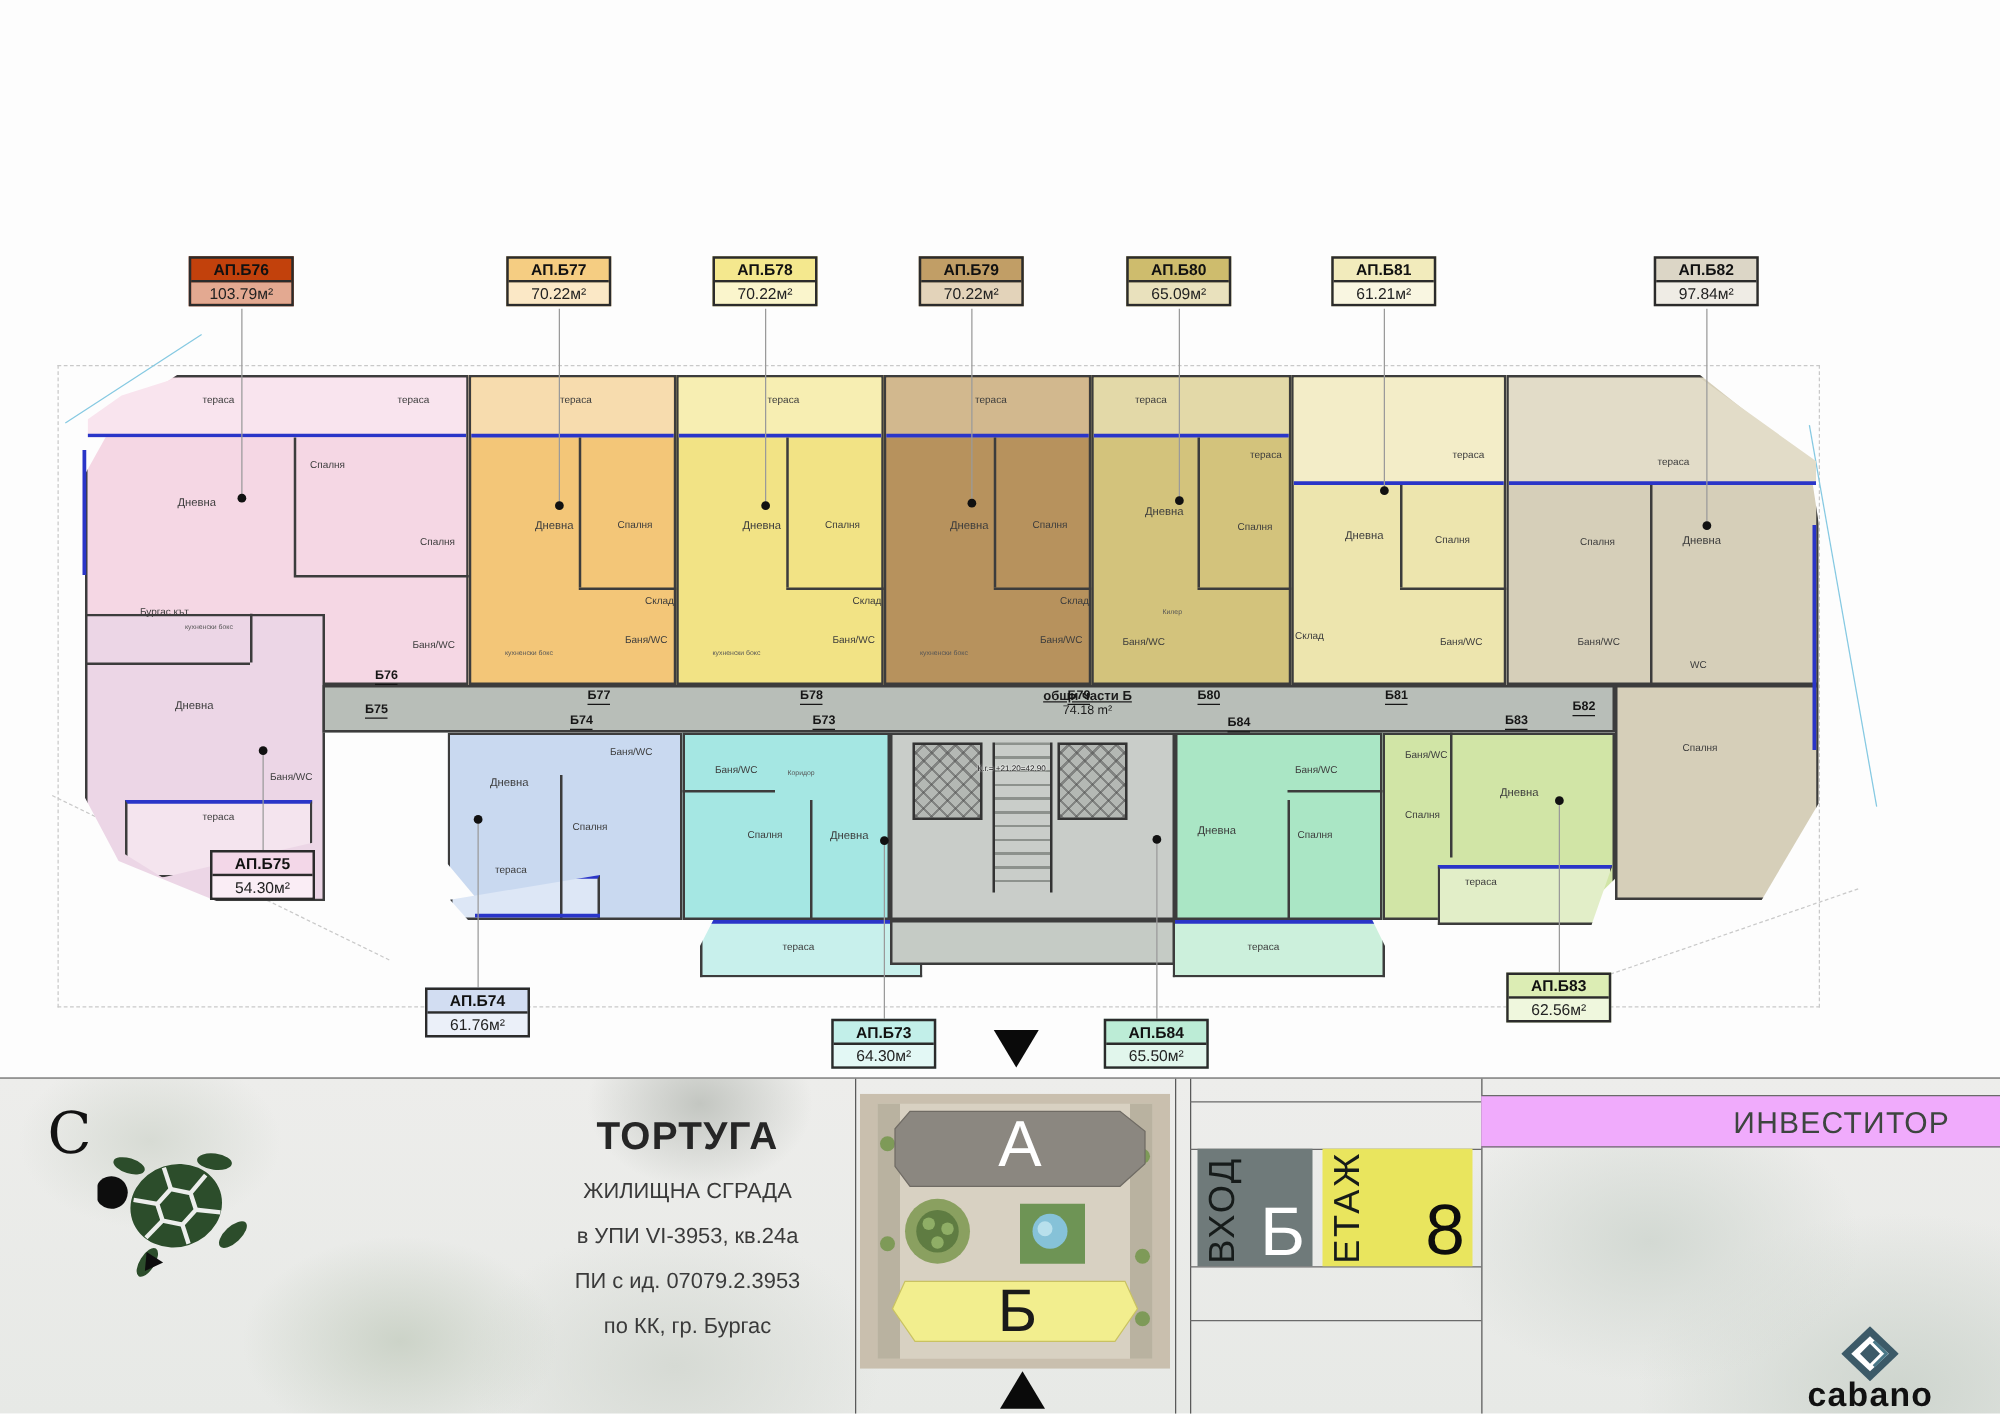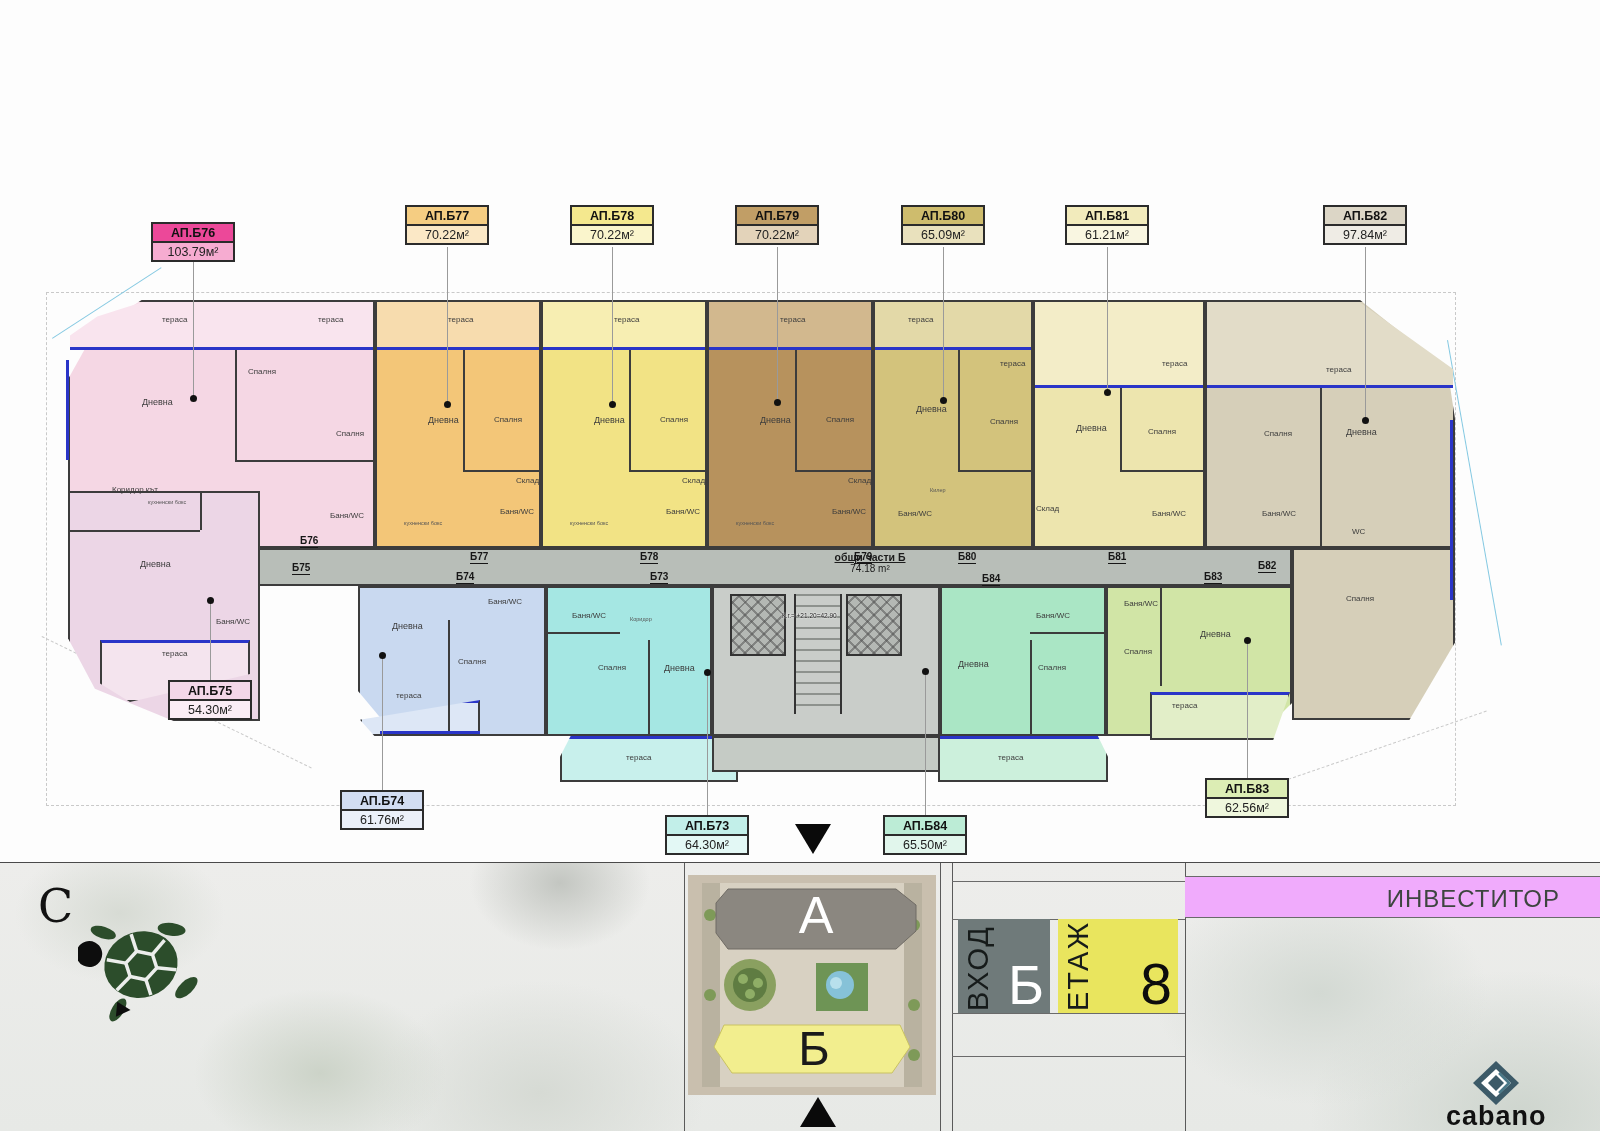--- a/index.html
+++ b/index.html
@@ -199,21 +199,21 @@
   <div class="room" style="left:1036px;top:505px;">Склад</div>
   <div class="room" style="left:1152px;top:510px;">Баня/WC</div>
 
   <div class="room" style="left:1326px;top:366px;">тераса</div>
   <div class="room" style="left:1264px;top:430px;">Спалня</div>
   <div class="room" style="left:1346px;top:428px;font-size:9px;">Дневна</div>
   <div class="room" style="left:1352px;top:528px;">WC</div>
   <div class="room" style="left:1262px;top:510px;">Баня/WC</div>
   <div class="room" style="left:1346px;top:595px;">Спалня</div>
 
-  <div class="room" style="left:112px;top:486px;">Коридор кът</div>
+  <div class="room" style="left:112px;top:486px;">Бургас кът</div>
   <div class="room" style="left:140px;top:560px;font-size:9px;">Дневна</div>
   <div class="room" style="left:216px;top:618px;">Баня/WC</div>
   <div class="room" style="left:162px;top:650px;">тераса</div>
 
   <div class="room" style="left:488px;top:598px;">Баня/WC</div>
   <div class="room" style="left:392px;top:622px;font-size:9px;">Дневна</div>
   <div class="room" style="left:458px;top:658px;">Спалня</div>
   <div class="room" style="left:396px;top:692px;">тераса</div>
 
   <div class="room" style="left:572px;top:612px;">Баня/WC</div>
@@ -250,21 +250,21 @@
   <div class="dot" style="left:207px;top:597px;"></div>
   <div class="leader" style="left:382px;top:655px;height:135px;"></div>
   <div class="dot" style="left:379px;top:652px;"></div>
   <div class="leader" style="left:707px;top:672px;height:143px;"></div>
   <div class="dot" style="left:704px;top:669px;"></div>
   <div class="leader" style="left:925px;top:671px;height:144px;"></div>
   <div class="dot" style="left:922px;top:668px;"></div>
   <div class="leader" style="left:1247px;top:640px;height:138px;"></div>
   <div class="dot" style="left:1244px;top:637px;"></div>
 
-  <div class="lbox" style="left:151px;top:222px;background:#ec4899;">
+  <div class="lbox" style="left:151px;top:205px;background:#c2410c;">
     <div class="hd">АП.Б76</div>
     <div class="ar">103.79м²</div>
   </div>
   <div class="lbox" style="left:405px;top:205px;background:#f5cd82;">
     <div class="hd">АП.Б77</div>
     <div class="ar">70.22м²</div>
   </div>
   <div class="lbox" style="left:570px;top:205px;background:#f4e88e;">
     <div class="hd">АП.Б78</div>
     <div class="ar">70.22м²</div>
@@ -324,20 +324,27 @@
         <polygon points="64,42 78,50 78,64 64,72 50,64 50,50" fill="none" stroke="#eceeec" stroke-width="3.5"></polygon>
         <line x1="64" y1="42" x2="64" y2="24" stroke="#eceeec" stroke-width="3.5"></line>
         <line x1="78" y1="50" x2="94" y2="40" stroke="#eceeec" stroke-width="3.5"></line>
         <line x1="78" y1="64" x2="96" y2="72" stroke="#eceeec" stroke-width="3.5"></line>
         <line x1="64" y1="72" x2="64" y2="88" stroke="#eceeec" stroke-width="3.5"></line>
         <line x1="50" y1="64" x2="33" y2="73" stroke="#eceeec" stroke-width="3.5"></line>
         <line x1="50" y1="50" x2="33" y2="41" stroke="#eceeec" stroke-width="3.5"></line>
       </g>
     </svg>
 
+    <div class="title-block" style="left:425px;top:28px;width:250px;">
+      <div class="t">ТОРТУГА</div>
+      <div class="l">ЖИЛИЩНА СГРАДА</div>
+      <div class="l">в УПИ VI-3953, кв.24а</div>
+      <div class="l">ПИ с ид. 07079.2.3953</div>
+      <div class="l">по КК, гр. Бургас</div>
+    </div>
 
     <div class="vline" style="left:684px;top:0;height:269px;"></div>
     <svg class="abs" style="left:688px;top:12px;" width="248" height="220" viewBox="0 0 248 220">
       <rect x="0" y="0" width="248" height="220" fill="#c9bfae"></rect>
       <rect x="14" y="8" width="220" height="204" fill="#d8d1c2"></rect>
       <rect x="14" y="8" width="18" height="204" fill="#b9b2a0"></rect>
       <rect x="216" y="8" width="18" height="204" fill="#b9b2a0"></rect>
       <circle cx="22" cy="40" r="6" fill="#7e9a58"></circle>
         <circle cx="22" cy="120" r="6" fill="#7e9a58"></circle>
       <circle cx="226" cy="50" r="6" fill="#7e9a58"></circle>

